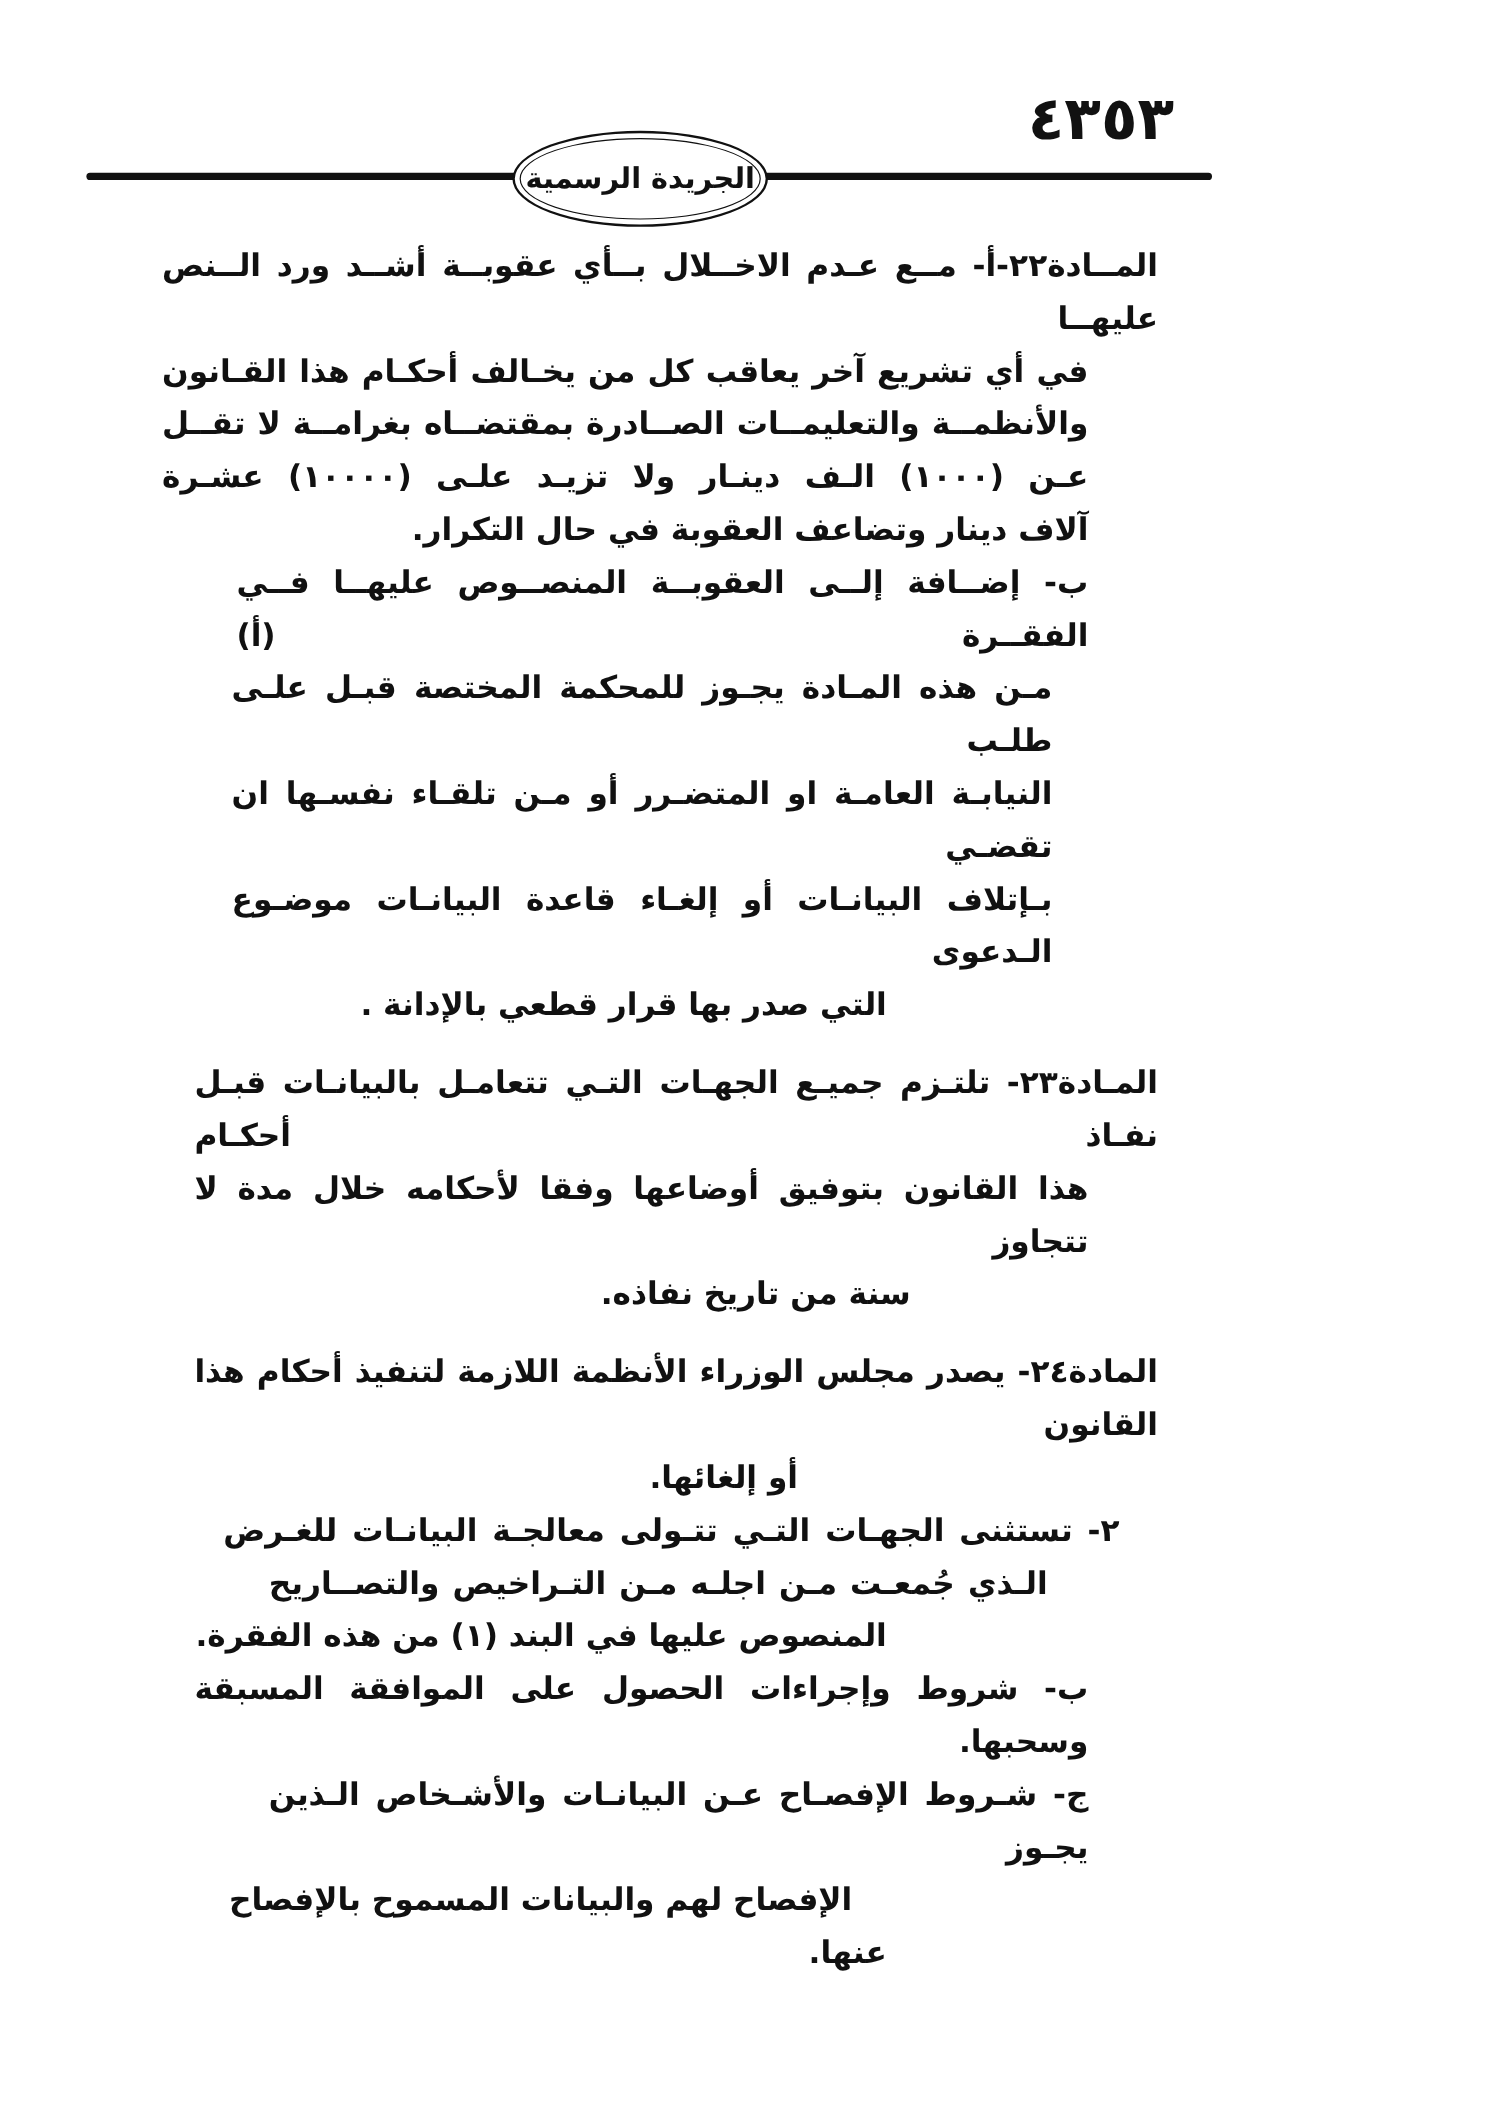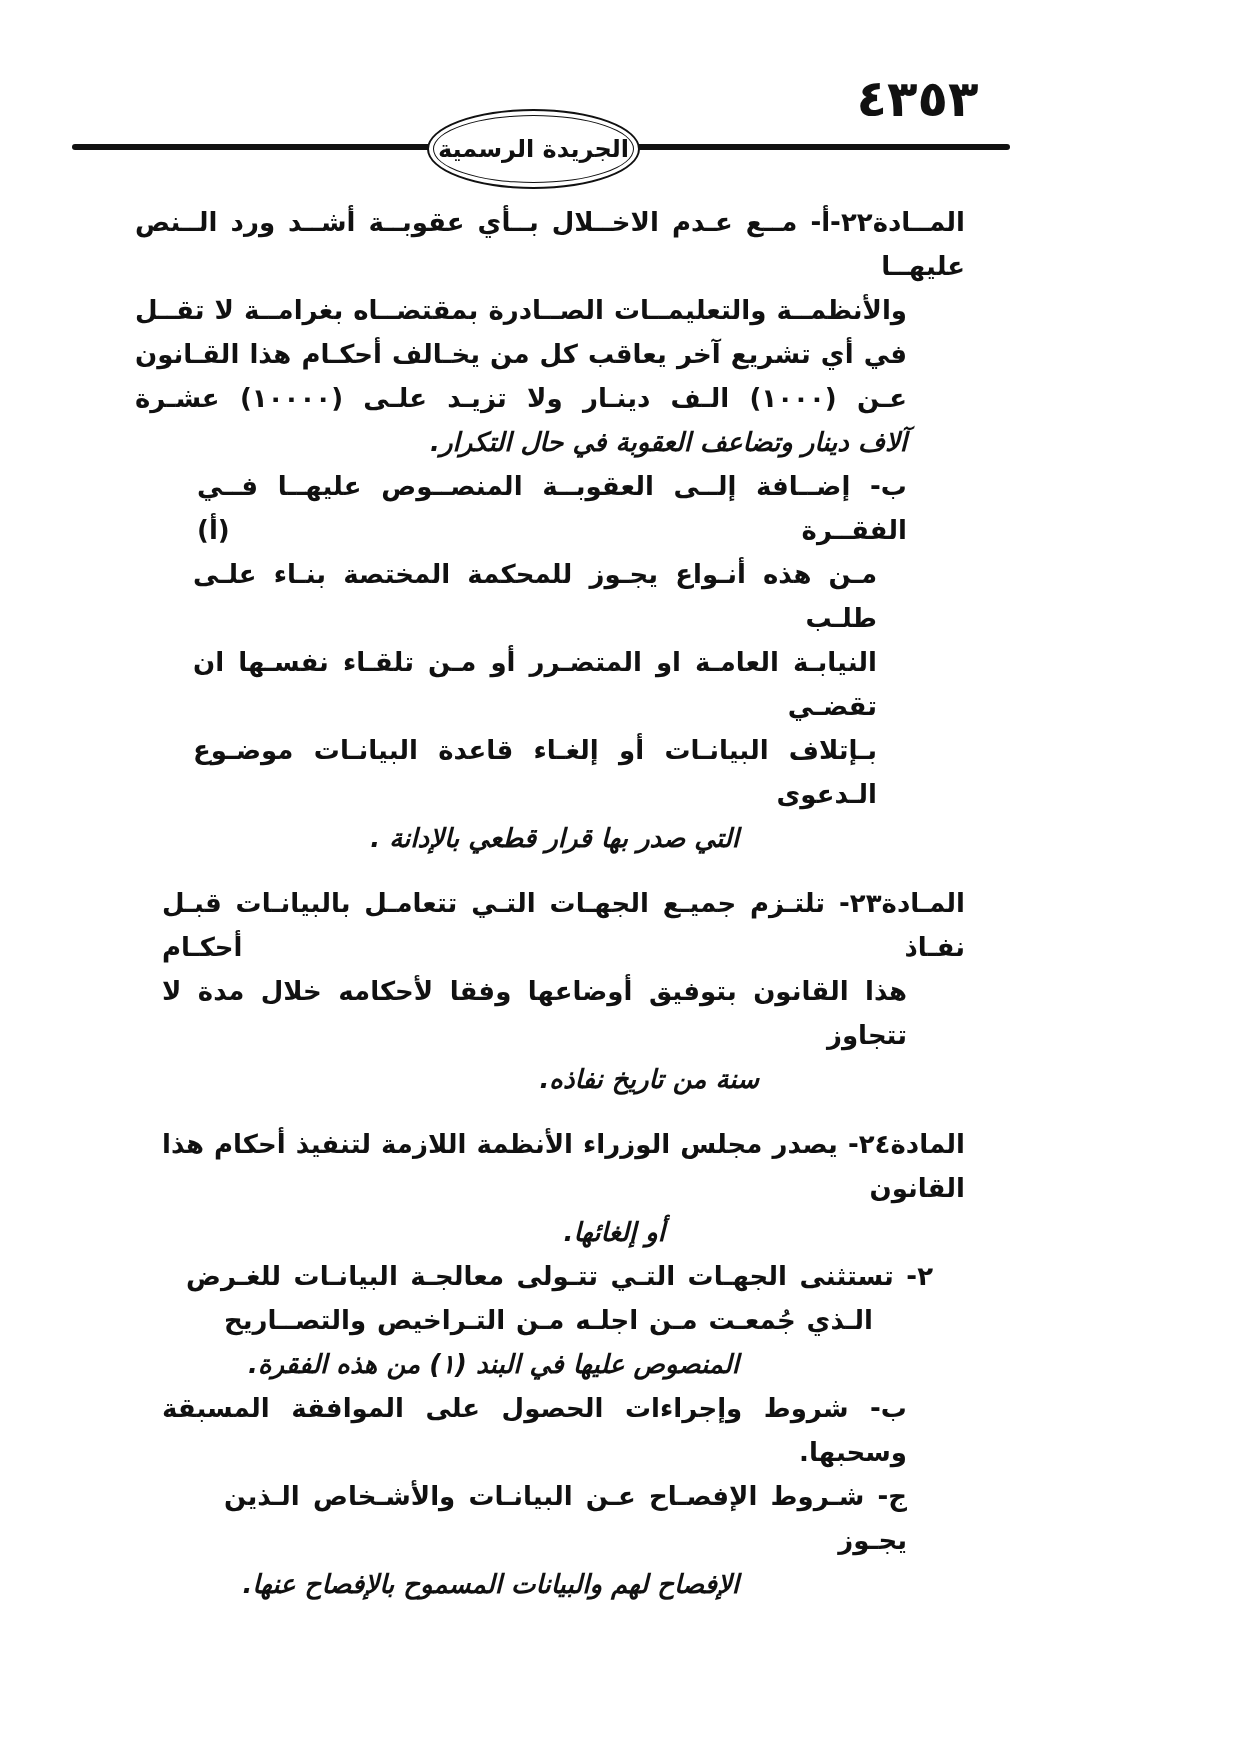--- a/index.html
+++ b/index.html
@@ -71,21 +71,21 @@
     left: 135px;
     width: 830px;
     direction: rtl;
     font-weight: 700;
     font-size: 26px;
     color: var(--ink, #111111);
   }
   .block + .block { margin-top: 21px; margin-left: 27px; }
   .ln { line-height: 44px; min-height: 44px; }
   .j { text-align: justify; text-align-last: justify; }
-  .r { text-align: right; text-align-last: right; font-style: italic; }
+  .r { text-align: center; text-align-last: right; }
   .a1 { padding-right: 0; }
   .b1 { padding-right: 58px; }
   .c1 { padding-right: 58px; padding-left: 62px; }
   .b2 { padding-right: 88px; padding-left: 58px; }
   .c2 { padding-right: 92px; padding-left: 62px; }
   .s2 { padding-right: 32px; padding-left: 24px; }
   .e1 { padding-right: 58px; }
   .e2 { padding-right: 226px; }
   .e3 { padding-right: 206px; }
   .e4 { padding-right: 300px; }
@@ -98,26 +98,26 @@
 
   <div class="header-rule"></div>
 
   <div class="badge">
     <span class="badge-text">الجريدة الرسمية</span>
   </div>
 
   <div class="content">
       <div class="block">
         <div class="ln j a1">المــادة٢٢-أ- مــع عـدم الاخــلال بــأي عقوبــة أشــد ورد الــنص عليهــا</div>
+        <div class="ln j b1">في أي تشريع آخر يعاقب كل من يخـالف أحكـام هذا القـانون</div>
         <div class="ln j b1">والأنظمــة والتعليمــات الصــادرة بمقتضــاه بغرامــة لا تقــل</div>
-        <div class="ln j b1">في أي تشريع آخر يعاقب كل من يخـالف أحكـام هذا القـانون</div>
         <div class="ln j b1">عـن (١٠٠٠) الـف دينـار ولا تزيـد علـى (١٠٠٠٠) عشـرة</div>
         <div class="ln r e1">آلاف دينار وتضاعف العقوبة في حال التكرار.</div>
         <div class="ln j c1">ب- إضــافة إلــى العقوبــة المنصــوص عليهــا فــي الفقــرة (أ)</div>
-        <div class="ln j b2">مـن هذه أنـواع يجـوز للمحكمة المختصة بنـاء علـى طلـب</div>
+        <div class="ln j b2">مـن هذه المـادة يجـوز للمحكمة المختصة قبـل علـى طلـب</div>
         <div class="ln j b2">النيابـة العامـة او المتضـرر أو مـن تلقـاء نفسـها ان تقضـي</div>
         <div class="ln j b2">بـإتلاف البيانـات أو إلغـاء قاعدة البيانـات موضـوع الـدعوى</div>
         <div class="ln r e2">التي صدر بها قرار قطعي بالإدانة .</div>
       </div>
       <div class="block">
         <div class="ln j a1">المـادة٢٣- تلتـزم جميـع الجهـات التـي تتعامـل بالبيانـات قبـل نفـاذ أحكـام</div>
         <div class="ln j b1">هذا القانون بتوفيق أوضاعها وفقا لأحكامه خلال مدة لا تتجاوز</div>
         <div class="ln r e3">سنة من تاريخ نفاذه.</div>
       </div>
       <div class="block">

